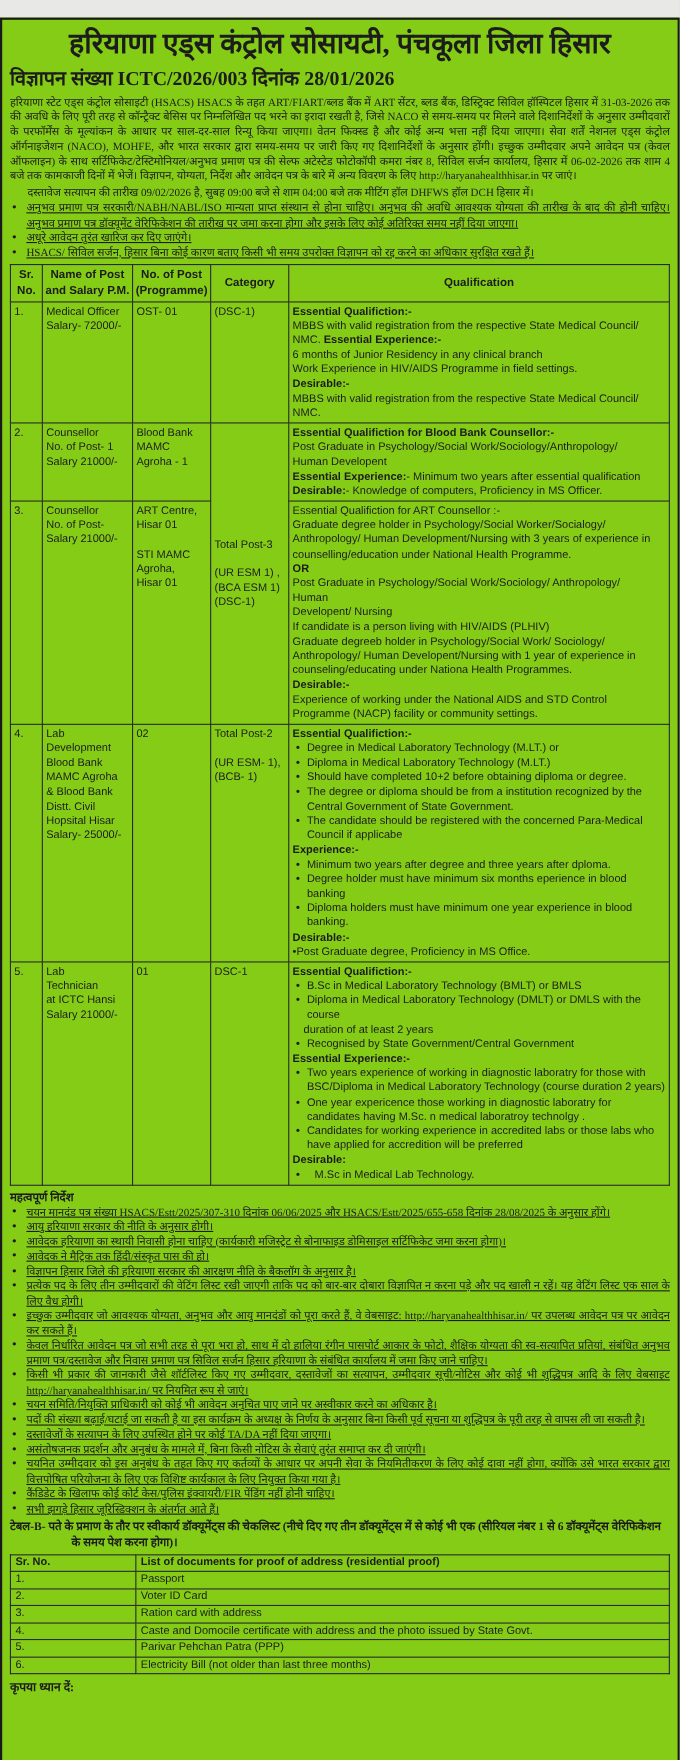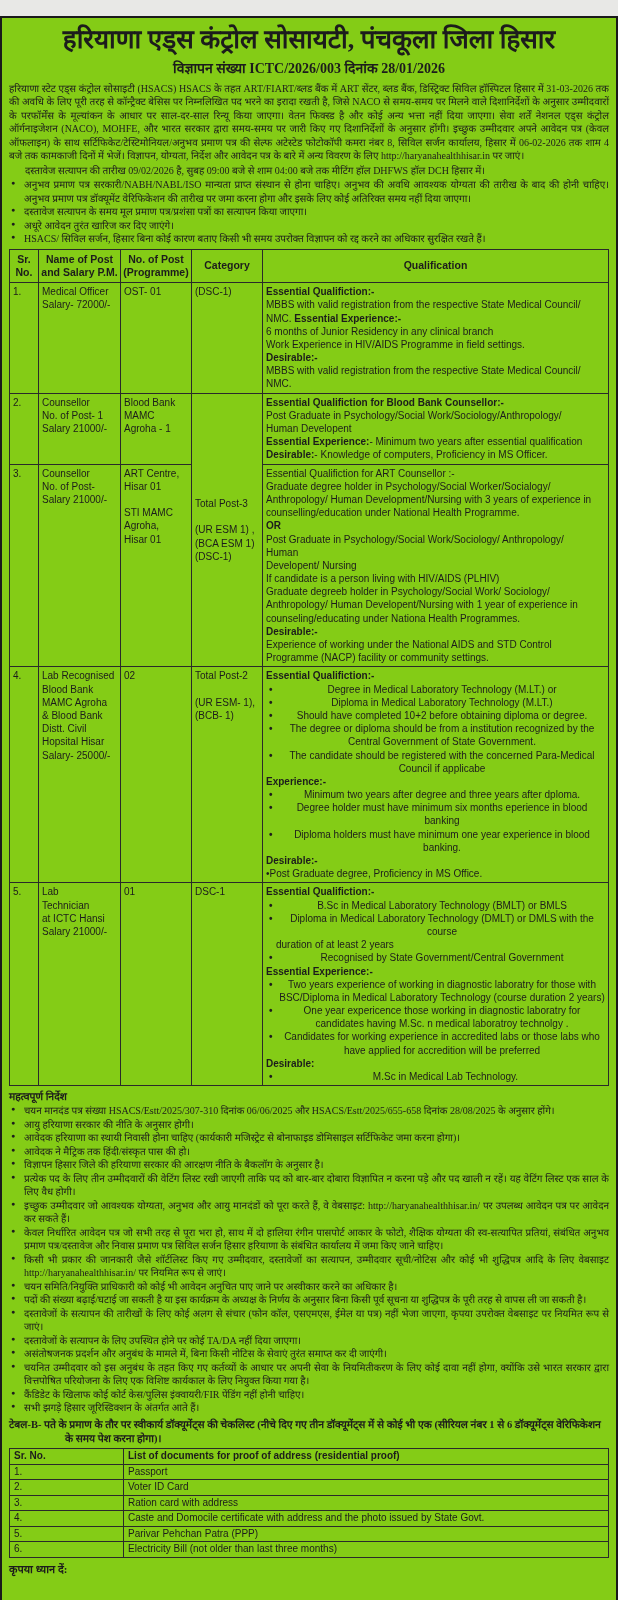--- a/index.html
+++ b/index.html
@@ -5,35 +5,35 @@
   html,body{margin:0;padding:0;background:#e8e8e6;}
   .page{
     width:618px;height:1600px;box-sizing:border-box;margin:16px auto;
     background:#84cc16;color:#1c1c1c;border:2px solid #1a1a1a;
     padding:5px 7px 4px 7px;overflow:hidden;
     font-family:"Liberation Serif","DejaVu Sans",serif;
   }
   .b{font-weight:bold;}
   .hindi{font-family:"Liberation Serif","DejaVu Sans",serif;}
   .title{font-size:26px;font-weight:bold;text-align:center;line-height:1.15;margin:2px 0 3px 0;}
-  .subtitle{font-size:14px;font-weight:bold;text-align:center;margin:0 0 5px 0;}
+  .subtitle{font-size:18px;font-weight:bold;margin:0 0 5px 0;}
   .para{font-size:10px;line-height:1.35;text-align:justify;margin:0 0 1px 0;}
   .verif{font-size:10px;line-height:1.35;text-indent:16px;margin:0 0 1px 0;}
-  .bullets > div{position:relative;padding-left:15px;font-size:10px;line-height:1.35;text-align:justify;}
+  .bullets > div{position:relative;padding-left:15px;font-size:10px;line-height:1.35;text-align:justify;text-decoration:underline;}
   .bullets > div::before{content:"\25CF";position:absolute;left:2px;top:1px;font-size:7px;}
   
   table{border-collapse:collapse;width:100%;}
   .posts{margin:3px 0 3px 0;font-family:"Liberation Sans","DejaVu Sans",sans-serif;}
   .posts th,.posts td{border:1px solid #2a2a2a;vertical-align:top;padding:2px 3px;font-size:10px;line-height:1.32;}
   .posts th{font-weight:bold;text-align:center;vertical-align:middle;font-size:10.5px;line-height:1.25;padding:3px 2px;}
   .posts td.mid{vertical-align:middle;}
   .ln{min-height:13px;}
   .rl{min-height:13px;}
   .rl .b{font-weight:bold;}
-  .rl.bl{position:relative;padding-left:13px;text-align:center;}
+  .rl.bl{position:relative;padding-left:13px;}
   .rl.bl::before{content:"\2022";position:absolute;left:3px;top:0;font-weight:bold;}
   .rl.ctr{font-weight:bold;}
   .rl.ind{padding-left:10px;}
   .rl.bl.ind{padding-left:20px;}
   
   .imp-title{font-size:10.5px;font-weight:bold;margin:1px 0 1px 0;}
   
   .tbl-b-caption{font-size:10.5px;font-weight:bold;line-height:1.35;margin:3px 0 2px 0;padding-left:56px;text-indent:-56px;}
   .docs{font-family:"Liberation Sans","DejaVu Sans",sans-serif;margin-bottom:3px;}
   .docs th,.docs td{border:1px solid #2a2a2a;padding:1px 4px;font-size:10px;line-height:1.25;text-align:left;}
@@ -48,21 +48,20 @@
 <div class="page">
 
   <div class="title hindi">हरियाणा एड्स कंट्रोल सोसायटी, पंचकूला जिला हिसार</div>
   <div class="subtitle hindi">विज्ञापन संख्या ICTC/2026/003 दिनांक 28/01/2026</div>
 
   <div class="para hindi">हरियाणा स्टेट एड्स कंट्रोल सोसाइटी (HSACS) HSACS के तहत ART/FIART/ब्लड बैंक में ART सेंटर, ब्लड बैंक, डिस्ट्रिक्ट सिविल हॉस्पिटल हिसार में 31-03-2026 तक की अवधि के लिए पूरी तरह से कॉन्ट्रैक्ट बेसिस पर निम्नलिखित पद भरने का इरादा रखती है, जिसे NACO से समय-समय पर मिलने वाले दिशानिर्देशों के अनुसार उम्मीदवारों के परफॉर्मेंस के मूल्यांकन के आधार पर साल-दर-साल रिन्यू किया जाएगा। वेतन फिक्स्ड है और कोई अन्य भत्ता नहीं दिया जाएगा। सेवा शर्तें नेशनल एड्स कंट्रोल ऑर्गनाइजेशन (NACO), MOHFE, और भारत सरकार द्वारा समय-समय पर जारी किए गए दिशानिर्देशों के अनुसार होंगी। इच्छुक उम्मीदवार अपने आवेदन पत्र (केवल ऑफलाइन) के साथ सर्टिफिकेट/टेस्टिमोनियल/अनुभव प्रमाण पत्र की सेल्फ अटेस्टेड फोटोकॉपी कमरा नंबर 8, सिविल सर्जन कार्यालय, हिसार में 06-02-2026 तक शाम 4 बजे तक कामकाजी दिनों में भेजें। विज्ञापन, योग्यता, निर्देश और आवेदन पत्र के बारे में अन्य विवरण के लिए http://haryanahealthhisar.in पर जाएं।</div>
   <div class="verif hindi">दस्तावेज सत्यापन की तारीख 09/02/2026 है, सुबह 09:00 बजे से शाम 04:00 बजे तक मीटिंग हॉल DHFWS हॉल DCH हिसार में।</div>
 
   <div class="bullets hindi">
       <div class="ln">अनुभव प्रमाण पत्र सरकारी/NABH/NABL/ISO मान्यता प्राप्त संस्थान से होना चाहिए। अनुभव की अवधि आवश्यक योग्यता की तारीख के बाद की होनी चाहिए। अनुभव प्रमाण पत्र डॉक्यूमेंट वेरिफिकेशन की तारीख पर जमा करना होगा और इसके लिए कोई अतिरिक्त समय नहीं दिया जाएगा।</div>
-      <div class="ln">दस्तावेज सत्यापन के समय मूल प्रमाण पत्र/प्रशंसा पत्रों का सत्यापन किया जाएगा।</div>
       <div class="ln">अधूरे आवेदन तुरंत खारिज कर दिए जाएंगे।</div>
       <div class="ln">HSACS/ सिविल सर्जन, हिसार बिना कोई कारण बताए किसी भी समय उपरोक्त विज्ञापन को रद्द करने का अधिकार सुरक्षित रखते हैं।</div>
     </div>
 
   <table class="posts">
     <colgroup>
       <col style="width:29px">
         <col style="width:82px">
         <col style="width:71px">
         <col style="width:71px">
@@ -157,21 +156,21 @@
             <div class="rl"><span>Anthropology/ Human Developent/Nursing with 1 year of experience in</span></div>
             <div class="rl"><span>counseling/educating under Nationa Health Programmes.</span></div>
             <div class="rl"><span class="b">Desirable:-</span></div>
             <div class="rl"><span>Experience of working under the National AIDS and STD Control</span></div>
             <div class="rl"><span>Programme (NACP) facility or community settings.</span></div>
           </td>
       </tr>
       <tr>
         <td>4.</td>
         <td>
-            <div class="ln">Lab Recognised</div>
+            <div class="ln">Lab Development</div>
             <div class="ln">Blood Bank</div>
             <div class="ln">MAMC Agroha</div>
             <div class="ln">&amp; Blood Bank</div>
             <div class="ln">Distt. Civil</div>
             <div class="ln">Hopsital Hisar</div>
             <div class="ln">Salary- 25000/-</div>
           </td>
         <td>
             <div class="ln">02</div>
           </td>
@@ -233,21 +232,20 @@
       <div class="ln">आयु हरियाणा सरकार की नीति के अनुसार होगी।</div>
       <div class="ln">आवेदक हरियाणा का स्थायी निवासी होना चाहिए (कार्यकारी मजिस्ट्रेट से बोनाफाइड डोमिसाइल सर्टिफिकेट जमा करना होगा)।</div>
       <div class="ln">आवेदक ने मैट्रिक तक हिंदी/संस्कृत पास की हो।</div>
       <div class="ln">विज्ञापन हिसार जिले की हरियाणा सरकार की आरक्षण नीति के बैकलॉग के अनुसार है।</div>
       <div class="ln">प्रत्येक पद के लिए तीन उम्मीदवारों की वेटिंग लिस्ट रखी जाएगी ताकि पद को बार-बार दोबारा विज्ञापित न करना पड़े और पद खाली न रहें। यह वेटिंग लिस्ट एक साल के लिए वैध होगी।</div>
       <div class="ln">इच्छुक उम्मीदवार जो आवश्यक योग्यता, अनुभव और आयु मानदंडों को पूरा करते हैं, वे वेबसाइट: http://haryanahealthhisar.in/ पर उपलब्ध आवेदन पत्र पर आवेदन कर सकते हैं।</div>
       <div class="ln">केवल निर्धारित आवेदन पत्र जो सभी तरह से पूरा भरा हो, साथ में दो हालिया रंगीन पासपोर्ट आकार के फोटो, शैक्षिक योग्यता की स्व-सत्यापित प्रतियां, संबंधित अनुभव प्रमाण पत्र/दस्तावेज और निवास प्रमाण पत्र सिविल सर्जन हिसार हरियाणा के संबंधित कार्यालय में जमा किए जाने चाहिए।</div>
       <div class="ln">किसी भी प्रकार की जानकारी जैसे शॉर्टलिस्ट किए गए उम्मीदवार, दस्तावेजों का सत्यापन, उम्मीदवार सूची/नोटिस और कोई भी शुद्धिपत्र आदि के लिए वेबसाइट http://haryanahealthhisar.in/ पर नियमित रूप से जाएं।</div>
       <div class="ln">चयन समिति/नियुक्ति प्राधिकारी को कोई भी आवेदन अनुचित पाए जाने पर अस्वीकार करने का अधिकार है।</div>
       <div class="ln">पदों की संख्या बढ़ाई/घटाई जा सकती है या इस कार्यक्रम के अध्यक्ष के निर्णय के अनुसार बिना किसी पूर्व सूचना या शुद्धिपत्र के पूरी तरह से वापस ली जा सकती है।</div>
-      <div class="ln">दस्तावेजों के सत्यापन की तारीखों के लिए कोई अलग से संचार (फोन कॉल, एसएमएस, ईमेल या पत्र) नहीं भेजा जाएगा, कृपया उपरोक्त वेबसाइट पर नियमित रूप से जाएं।</div>
       <div class="ln">दस्तावेजों के सत्यापन के लिए उपस्थित होने पर कोई TA/DA नहीं दिया जाएगा।</div>
       <div class="ln">असंतोषजनक प्रदर्शन और अनुबंध के मामले में, बिना किसी नोटिस के सेवाएं तुरंत समाप्त कर दी जाएंगी।</div>
       <div class="ln">चयनित उम्मीदवार को इस अनुबंध के तहत किए गए कर्तव्यों के आधार पर अपनी सेवा के नियमितीकरण के लिए कोई दावा नहीं होगा, क्योंकि उसे भारत सरकार द्वारा वित्तपोषित परियोजना के लिए एक विशिष्ट कार्यकाल के लिए नियुक्त किया गया है।</div>
       <div class="ln">कैंडिडेट के खिलाफ कोई कोर्ट केस/पुलिस इंक्वायरी/FIR पेंडिंग नहीं होनी चाहिए।</div>
       <div class="ln">सभी झगड़े हिसार जूरिस्डिक्शन के अंतर्गत आते हैं।</div>
     </div>
 
   <div class="tbl-b-caption hindi">टेबल-B- पते के प्रमाण के तौर पर स्वीकार्य डॉक्यूमेंट्स की चेकलिस्ट (नीचे दिए गए तीन डॉक्यूमेंट्स में से कोई भी एक (सीरियल नंबर 1 से 6 डॉक्यूमेंट्स वेरिफिकेशन के समय पेश करना होगा)।</div>
 
   <table class="docs">

